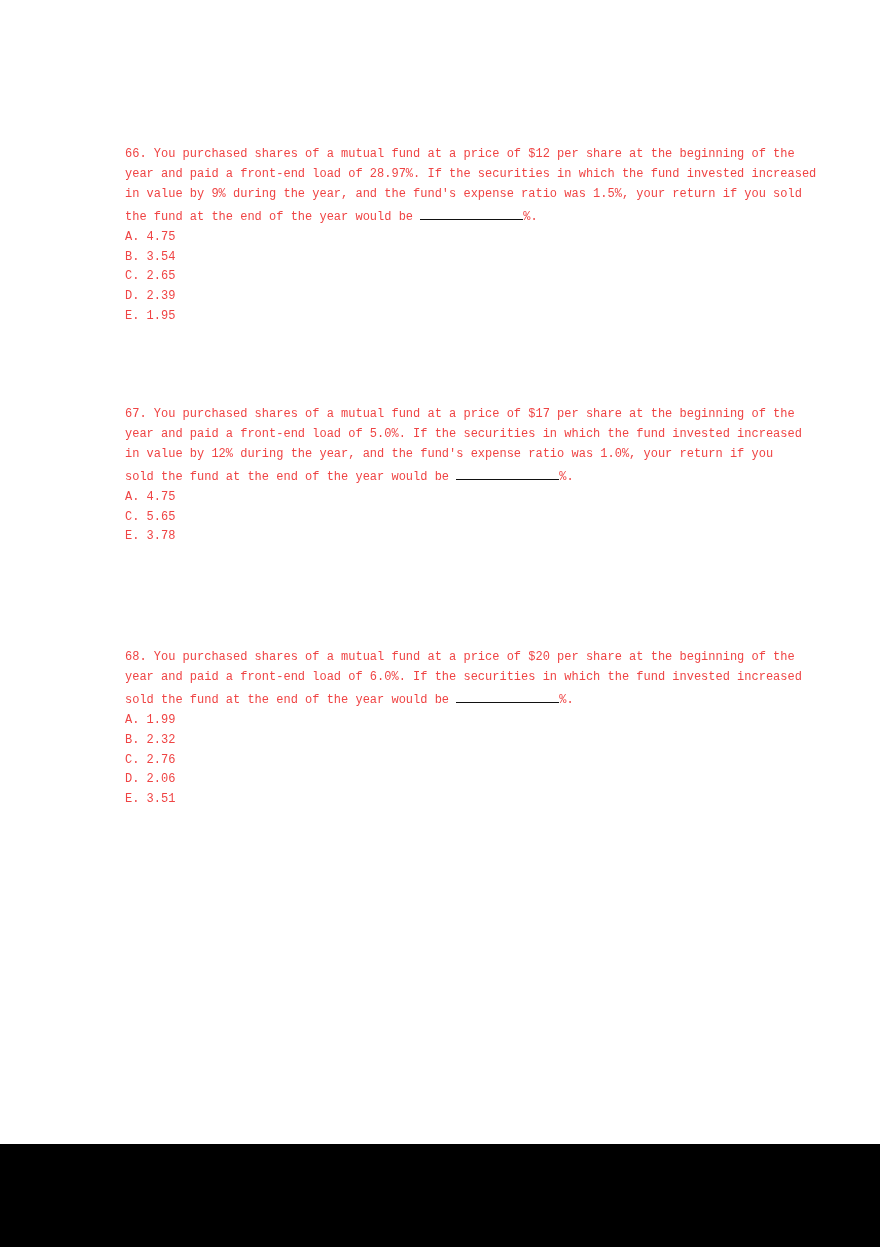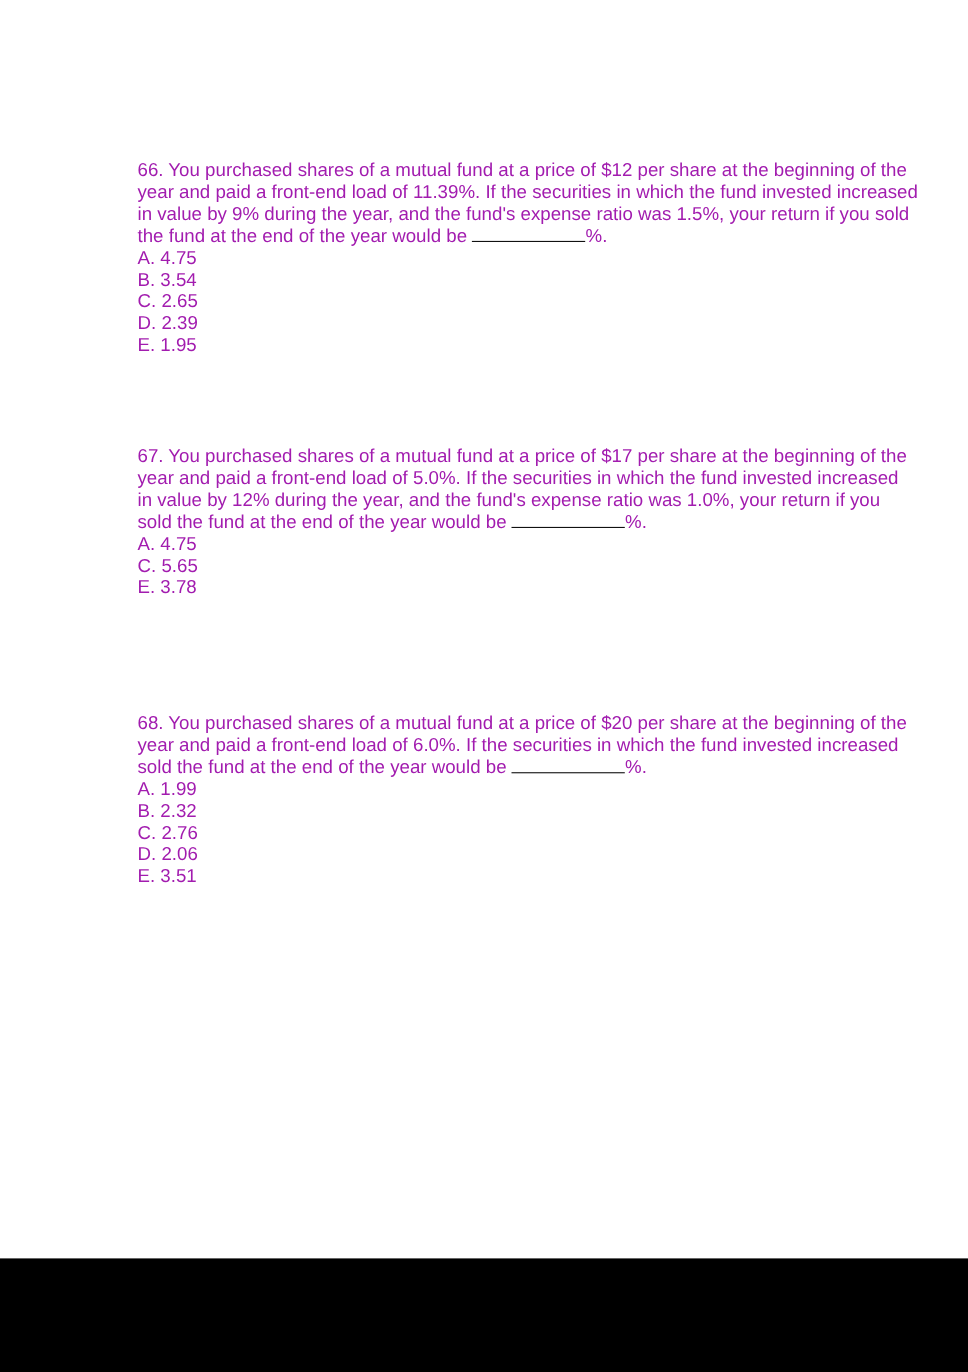--- a/index.html
+++ b/index.html
@@ -26,24 +26,24 @@
       left: 0;
       top: 1144px;
       width: 880px;
       height: 103px;
       background: #000000;
     }
     .question {
       position: absolute;
       left: 125px;
       width: 660px;
-      font-family: Liberation Sans, sans-serif;
-      font-size: 17px;
+      font-family: Liberation Mono, monospace;
+      font-size: 12px;
       line-height: 19.9px;
-      color: #a21caf;
+      color: #ef4444;
     }
     .q-line {
       display: block;
       white-space: nowrap;
     }
     .blank {
       display: inline-block;
       border-bottom: 1px solid #111111;
       height: 14px;
       vertical-align: baseline;
@@ -53,21 +53,21 @@
       white-space: nowrap;
     }
   </style>
 </head>
 <body>
 
 <div class="page">
 
   <div class="question" style="top:145px;">
     <span class="q-line">66. You purchased shares of a mutual fund at a price of $12 per share at the beginning of the</span>
-    <span class="q-line">year and paid a front-end load of 11.39%. If the securities in which the fund invested increased</span>
+    <span class="q-line">year and paid a front-end load of 28.97%. If the securities in which the fund invested increased</span>
     <span class="q-line">in value by 9% during the year, and the fund's expense ratio was 1.5%, your return if you sold</span>
     <span class="q-line"><span>the fund at the end of the year would be </span><span class="blank" style="width:103px;"></span><span>%.</span></span>
     <span class="option">A. 4.75</span>
     <span class="option">B. 3.54</span>
     <span class="option">C. 2.65</span>
     <span class="option">D. 2.39</span>
     <span class="option">E. 1.95</span>
   </div>
 
   <div class="question" style="top:405px;">

